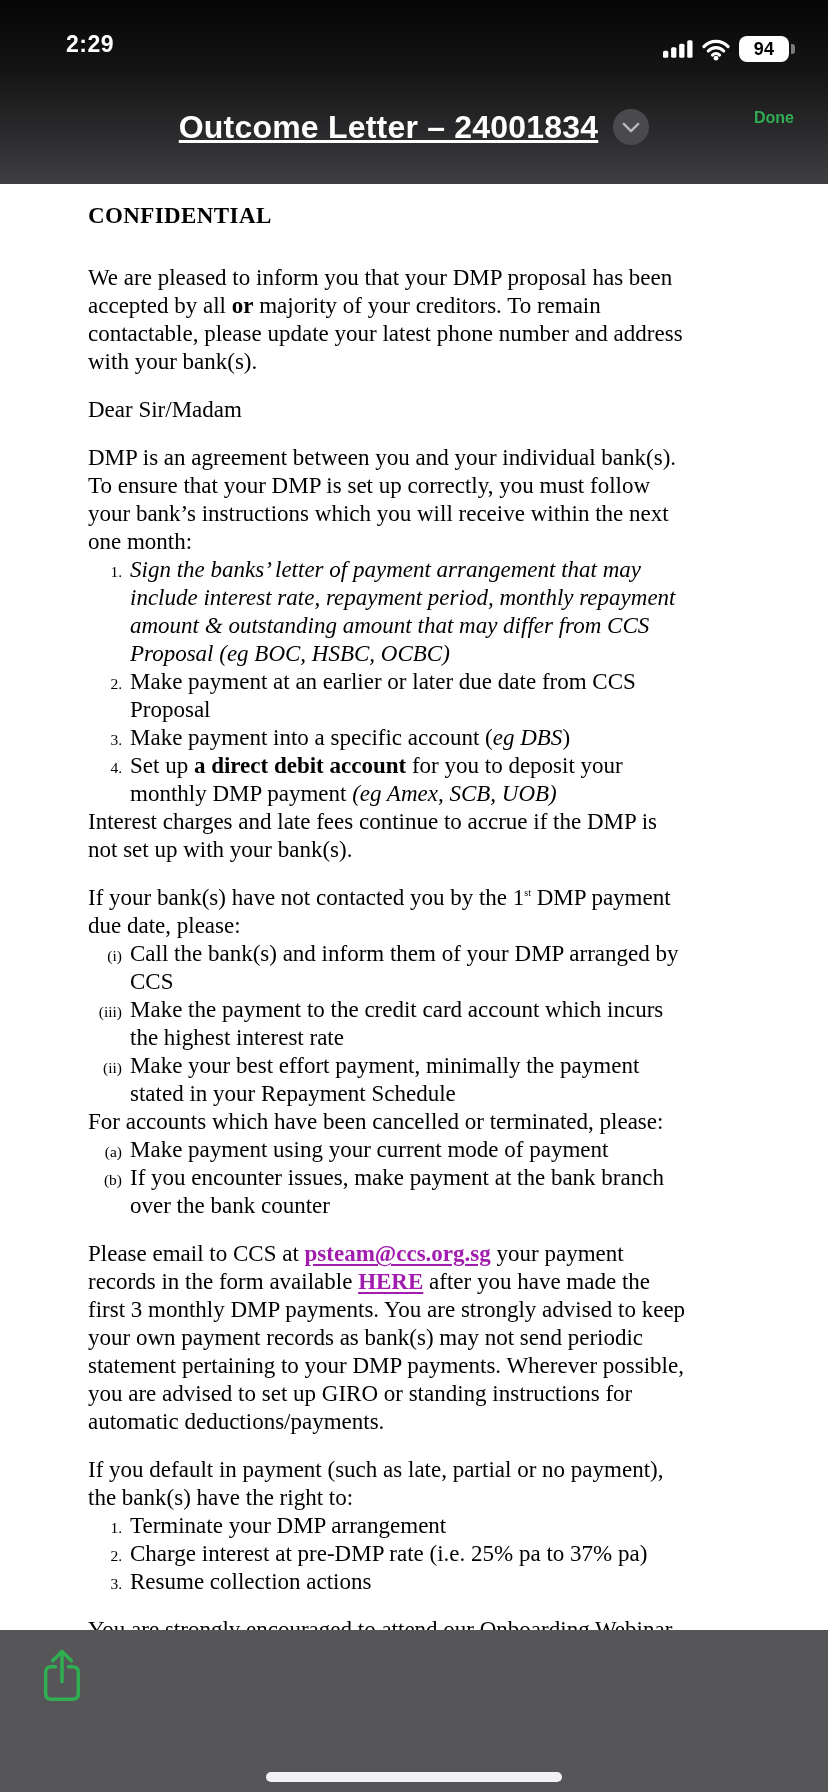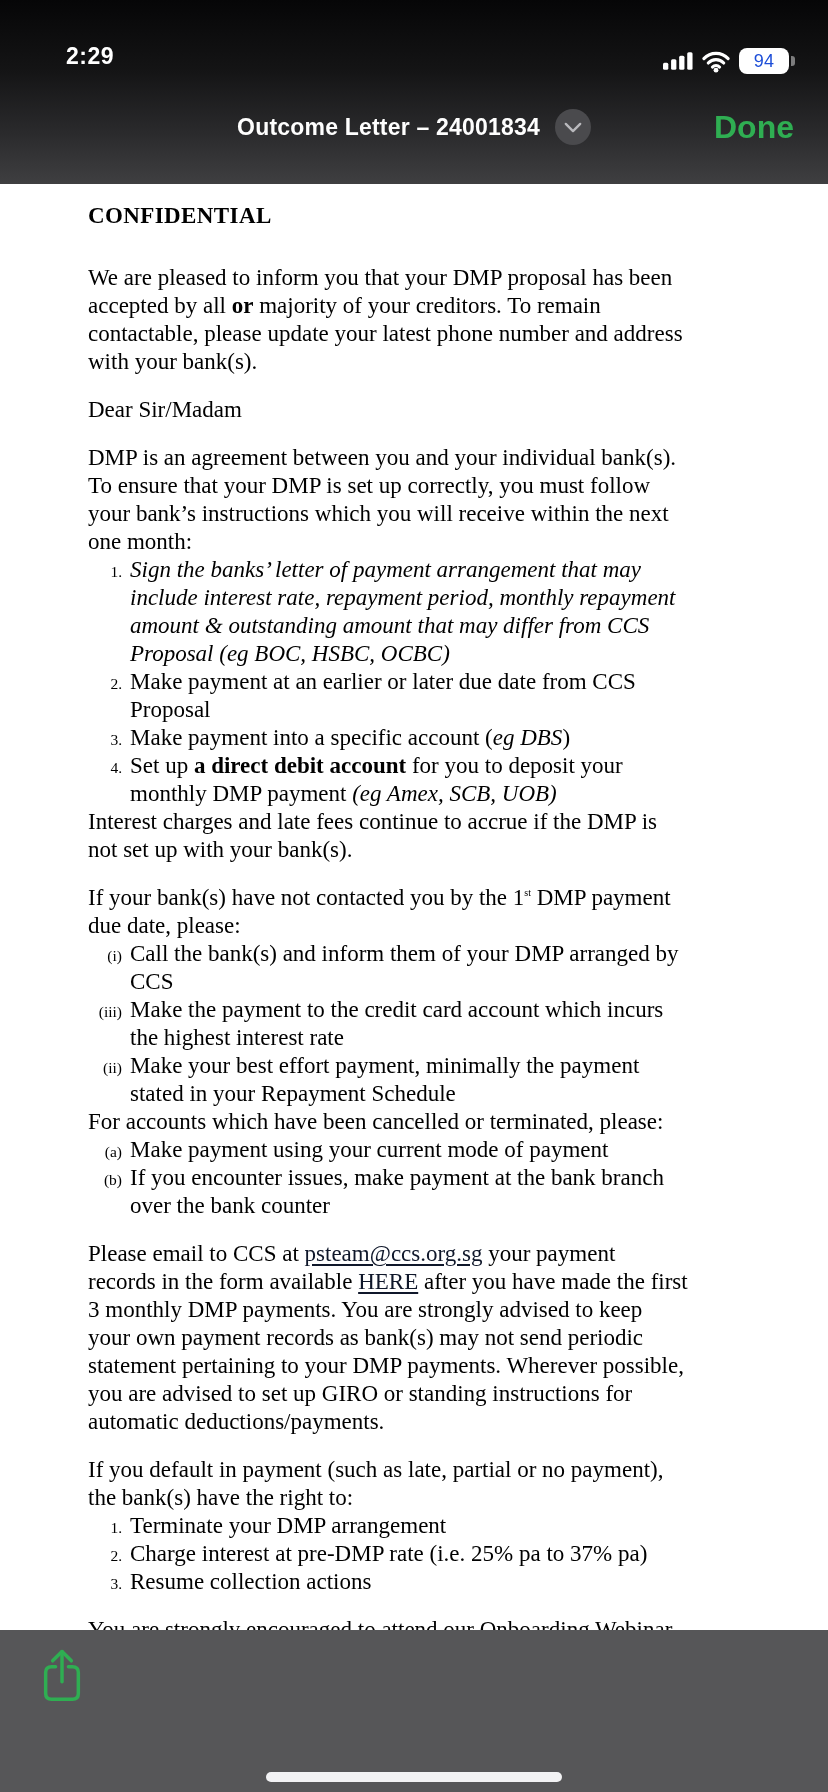--- a/index.html
+++ b/index.html
@@ -7,47 +7,47 @@
     width:828px; height:1792px; position:relative; overflow:hidden;
     background:#ffffff; font-family:"Liberation Sans", sans-serif;
     -webkit-font-smoothing:antialiased;
   }
   
   .topbar {
     position:absolute; top:0; left:0; width:828px; height:184px;
     background:linear-gradient(180deg,#060607 0%,#141415 38%,#2a2a2c 72%,#3f3f41 100%);
     color:#fff; z-index:5;
   }
-  .statusbar { position:absolute; top:12px; left:0; right:0; height:72px; }
+  .statusbar { position:absolute; top:0; left:0; right:0; height:72px; }
   .time {
     position:absolute; left:66px; top:31px; font-size:23px; font-weight:700;
     letter-spacing:0.5px; color:#fff;
   }
   .status-icons { position:absolute; right:33px; top:36px; display:flex; align-items:center; gap:7px; }
   .battery { display:flex; align-items:center; }
   .battery-body {
     width:50px; height:26px; background:#ffffff; border-radius:8px;
     display:flex; align-items:center; justify-content:center;
   }
-  .battery-num { color:#1d4ed8; font-size:18px; font-weight:400; letter-spacing:0.3px; }
+  .battery-num { color:#000000; font-size:18px; font-weight:700; letter-spacing:0.3px; }
   .battery-nub { width:4px; height:10px; background:rgba(255,255,255,0.45); border-radius:0 3px 3px 0; margin-left:2px; }
   .navrow { position:absolute; left:0; right:0; top:103px; height:48px; }
   .title-group {
     position:absolute; left:0; right:0; top:0; height:48px;
     display:flex; align-items:center; justify-content:center; gap:15px;
   }
-  .doc-title { font-size:23px; font-weight:700; color:#fefefe; letter-spacing:0.2px; }
+  .doc-title { font-size:32px; font-weight:700; color:#fefefe; letter-spacing:0.2px;text-decoration:underline; }
   .chevron-btn {
     width:36px; height:36px; border-radius:50%; background:#4a4a4d; border:none;
     display:flex; align-items:center; justify-content:center; padding:0; cursor:pointer;
   }
   .done-btn {
     position:absolute; right:34px; top:6px; background:none; border:none; padding:0;
     font-family:"Liberation Sans", sans-serif;
-    font-size:32px; font-weight:700; color:var(--done-green,#2fae52); cursor:pointer;
+    font-size:16px; font-weight:700; color:var(--done-green,#2fae52); cursor:pointer;
   }
   
   .document {
     position:absolute; top:184px; left:0; width:776px; height:1608px;
     box-sizing:border-box; padding:18px 88px 0 88px; overflow:hidden;
     background:#ffffff; color:#000;
     font-family:"Liberation Serif", serif; font-size:23px; line-height:28px;
   }
   .document p { margin:0; }
   .heading { font-weight:700; letter-spacing:0.4px; margin:0 0 34px 0 !important; }
@@ -56,21 +56,21 @@
   .doc-list { list-style:none; margin:0; padding:0; }
   .doc-list li { position:relative; padding-left:42px; }
   .mk {
     position:absolute; left:0; top:2px; width:34px; text-align:right;
     font-size:15.5px; line-height:28px;
   }
   b { font-weight:700; }
   i { font-style:italic; }
   sup.ord { font-size:10px; vertical-align:super; line-height:0; }
   .doclink {
-    color:#0f172a; font-weight:400; text-decoration:underline;
+    color:#a21caf; font-weight:700; text-decoration:underline;
     text-decoration-thickness:2px; text-underline-offset:3px;
   }
   
   .toolbar {
     position:absolute; left:0; top:1630px; width:828px; height:162px;
     background:#565658; z-index:6;
   }
   .share-btn {
     position:absolute; left:38px; top:18px; width:48px; height:58px;
     background:none; border:none; padding:0; cursor:pointer;

